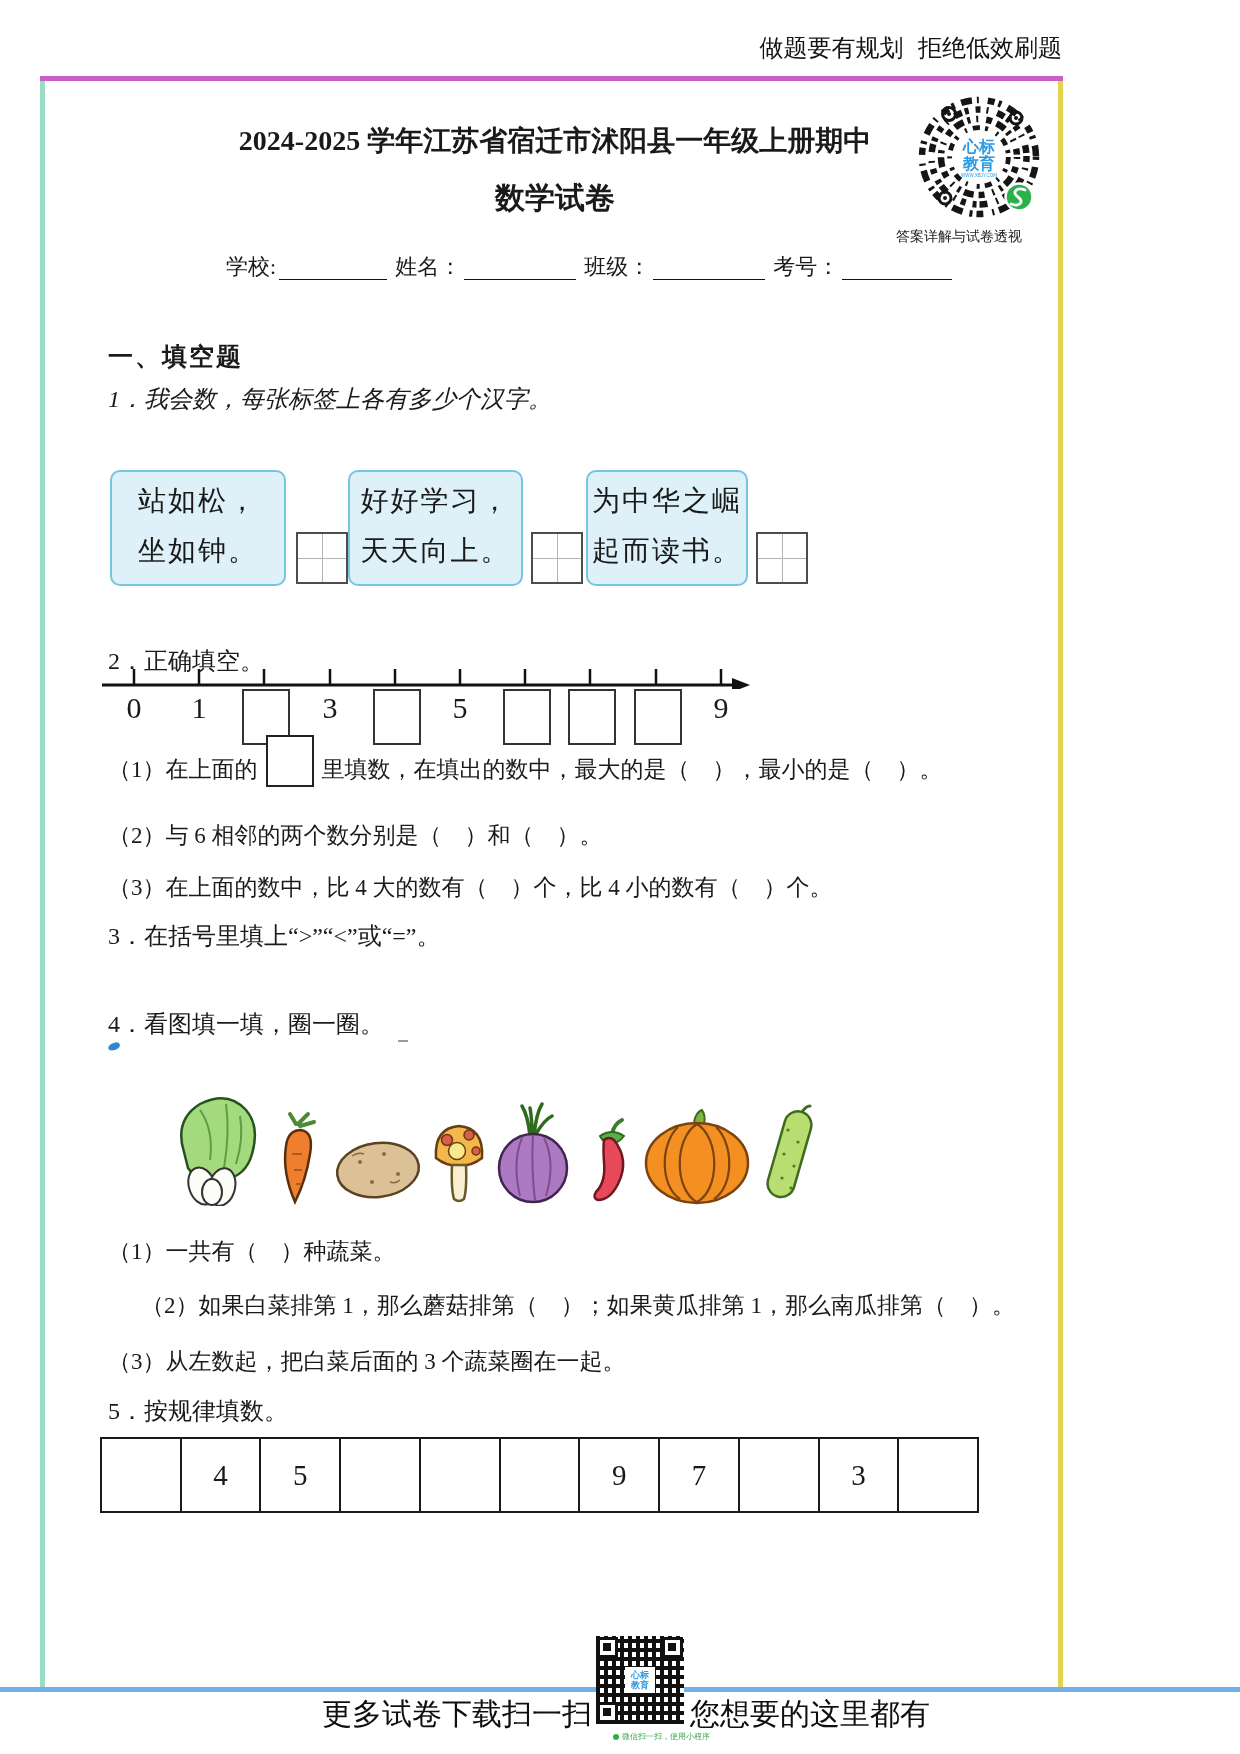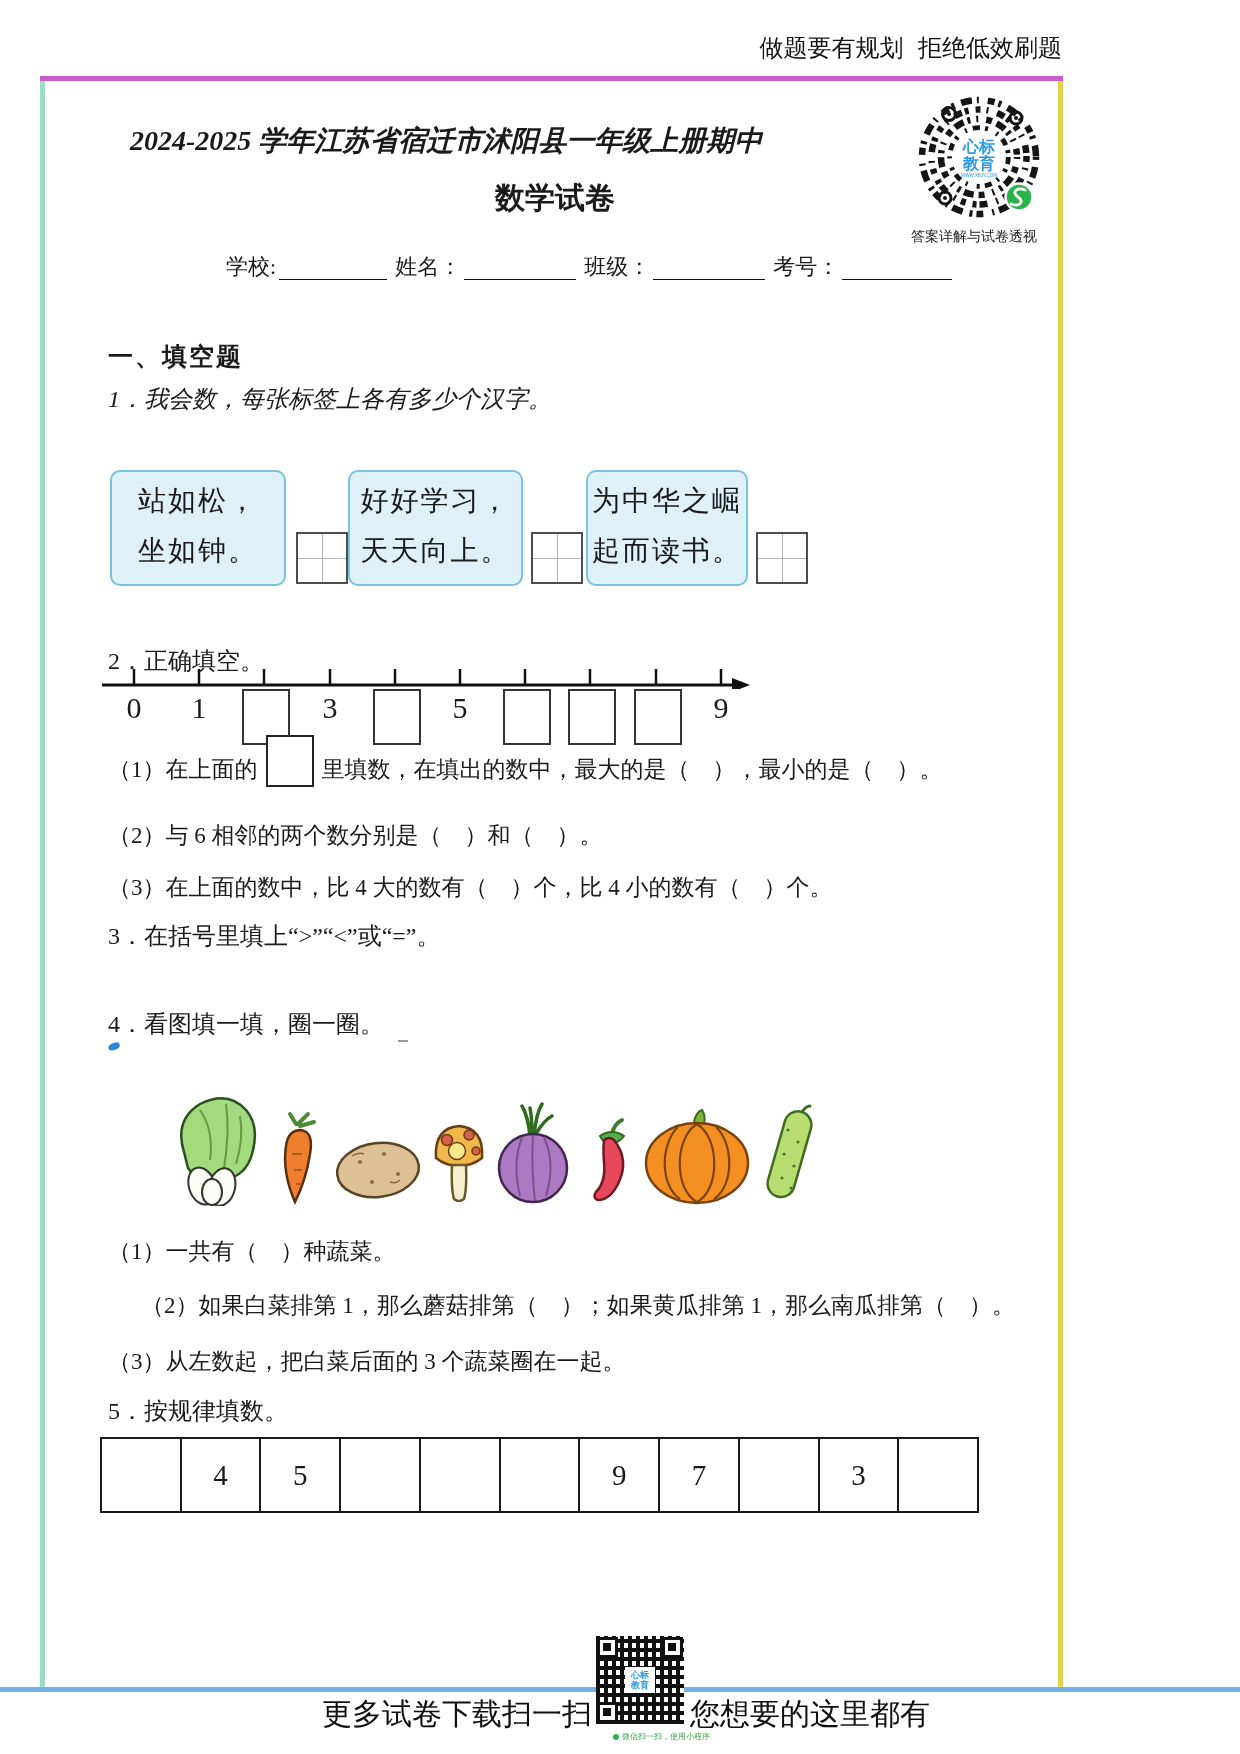--- a/index.html
+++ b/index.html
@@ -13,25 +13,25 @@
              color:#2e9ae3;letter-spacing:1px;line-height:1;}
   .logo-sub{font-family:"Liberation Sans",sans-serif;font-size:9px;color:#2e9ae3;
             margin:-4px 0 0 62px;letter-spacing:.5px;}
   .gradcap{position:absolute;left:64px;top:-9px;}
   .slogan{right:178px;top:32px;font-size:24px;color:#141414;font-family:Liberation Mono, monospace;}
   .line-top{left:40px;top:76px;width:1023px;height:5px;background:#c95ecb;}
   .line-left{left:40px;top:81px;width:5px;height:1606px;background:#9bdcc6;}
   .line-right{left:1058px;top:81px;width:5px;height:1606px;background:#e5d24e;}
 
   
-  .title1{left:130px;top:122px;width:850px;font-size:28px;font-weight:bold;font-style:italic;}
+  .title1{left:130px;top:122px;width:850px;text-align:center;font-size:28px;font-weight:bold;}
   .title2{left:130px;top:178px;width:850px;text-align:center;font-size:30px;font-weight:bold;}
 
   .qr-top{left:916px;top:94px;width:126px;height:126px;}
-  .qr-top-caption{left:896px;top:228px;width:156px;text-align:center;font-size:14px;
+  .qr-top-caption{left:896px;top:228px;width:156px;text-align:left;font-size:14px;
                   font-family:"Liberation Sans",sans-serif;color:#222;}
 
   
   .info-row{left:226px;top:252px;font-size:22px;display:flex;align-items:flex-end;white-space:nowrap;}
   .uline{display:inline-block;border-bottom:1.5px solid #111;height:24px;margin:0 8px 2px 3px;}
 
   
   .sec{left:108px;top:340px;font-family:"Liberation Sans",sans-serif;font-weight:bold;
        font-size:25px;letter-spacing:2px;}
   .qtext{font-size:24px;}

